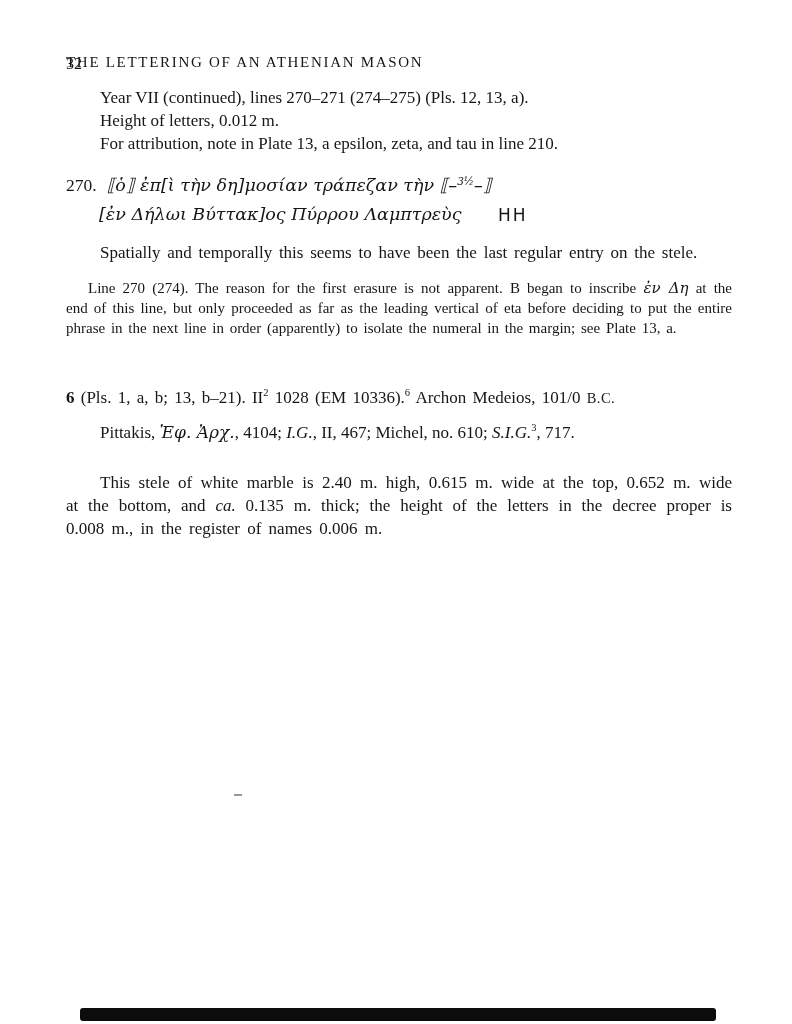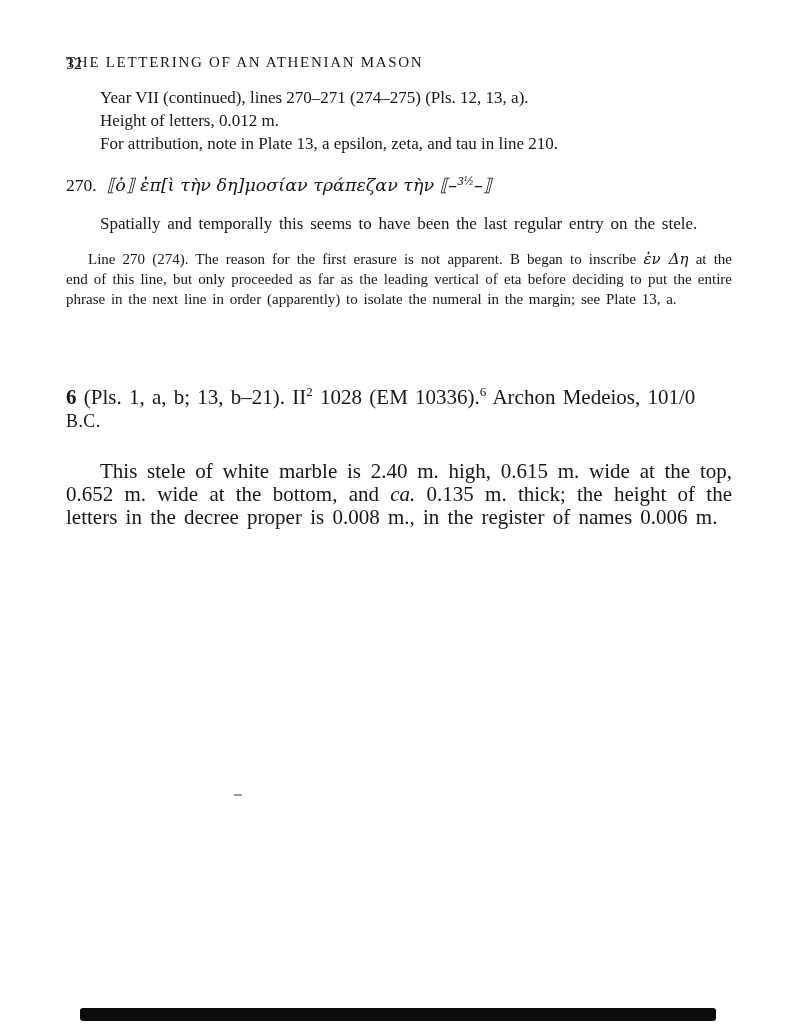--- a/index.html
+++ b/index.html
@@ -22,21 +22,21 @@
   .pagenum { position: absolute; left: 0; top: 1px; font-size: 16px; }
   .head {
     display: block;
     text-align: left;
     font-size: 15px;
     letter-spacing: 1.7px;
   }
 
   
   .content  { position: absolute; top: 86px;  left: 66px; right: 60px; font-size: 17px; line-height: 23px; }
-  .content2 { position: absolute; top: 386px; left: 66px; right: 60px; font-size: 21px; line-height: 23px; }
+  .content2 { position: absolute; top: 386px; left: 66px; right: 60px; font-size: 17px; line-height: 23px; }
 
   .indent1 { margin-left: 34px; }
   .bodyline { white-space: nowrap; }
 
   .inscription { margin-top: 16px; font-size: 17.5px; line-height: 29px; }
   .insc-num { margin-right: 10px; font-style: normal; }
   .greek {
     font-style: italic;
     font-family: "DejaVu Serif", "Liberation Serif", serif;
   }
@@ -112,32 +112,34 @@
   <div class="content">
 
     <div class="indent1">
       <div class="bodyline">Year VII (continued), lines 270–271 (274–275) (Pls. 12, 13, a).</div>
       <div class="bodyline">Height of letters, 0.012 m.</div>
       <div class="bodyline">For attribution, note in Plate 13, a epsilon, zeta, and tau in line 210.</div>
     </div>
 
     <div class="inscription">
       <div class="insc-line1"><span class="insc-num">270.</span><span class="greek">⟦ὁ⟧ ἐπ[ὶ τὴν δη]μοσίαν τράπεζαν τὴν ⟦–</span><span class="greek insc-sup">3½</span><span class="greek">–⟧</span></div>
+      <div class="insc-line2"><span class="greek greek-indent">[ἐν Δήλωι Βύττακ]ος Πύρρου Λαμπτρεὺς</span><span class="numeral">HH</span></div>
     </div>
 
     <p class="para">Spatially and temporally this seems to have been the last regular entry on the stele.</p>
 
     <p class="note"><span>Line 270 (274). The reason for the first erasure is not apparent. B began to inscribe </span><span class="greek">ἐν Δη</span><span> at the end of this line, but only proceeded as far as the leading vertical of eta before deciding to put the entire phrase in the next line in order (apparently) to isolate the numeral in the margin; see Plate 13, a.</span></p>
 
   </div>
 
   <div class="content2">
 
     <p class="section-head"><span class="bold">6</span><span> (Pls. 1, a, b; 13, b–21). II</span><span class="sup">2</span><span> 1028 (EM 10336).</span><span class="sup">6</span><span> Archon Medeios, 101/0 </span><span class="era">B.C.</span></p>
 
+    <p class="refs"><span>Pittakis, </span><span class="greek">Ἐφ. Ἀρχ.</span><span>, 4104; </span><span class="italic">I.G.</span><span>, II, 467; Michel, no. 610; </span><span class="italic">S.I.G.</span><span class="sup">3</span><span>, 717.</span></p>
 
     <p class="para para-stele"><span>This stele of white marble is 2.40 m. high, 0.615 m. wide at the top, 0.652 m. wide at the bottom, and </span><span class="italic">ca.</span><span> 0.135 m. thick; the height of the letters in the decree proper is 0.008 m., in the register of names 0.006 m.</span></p>
 
   </div>
 
   <div class="artifact-dash"></div>
 
 
   <div class="scan-bar"></div>
 

